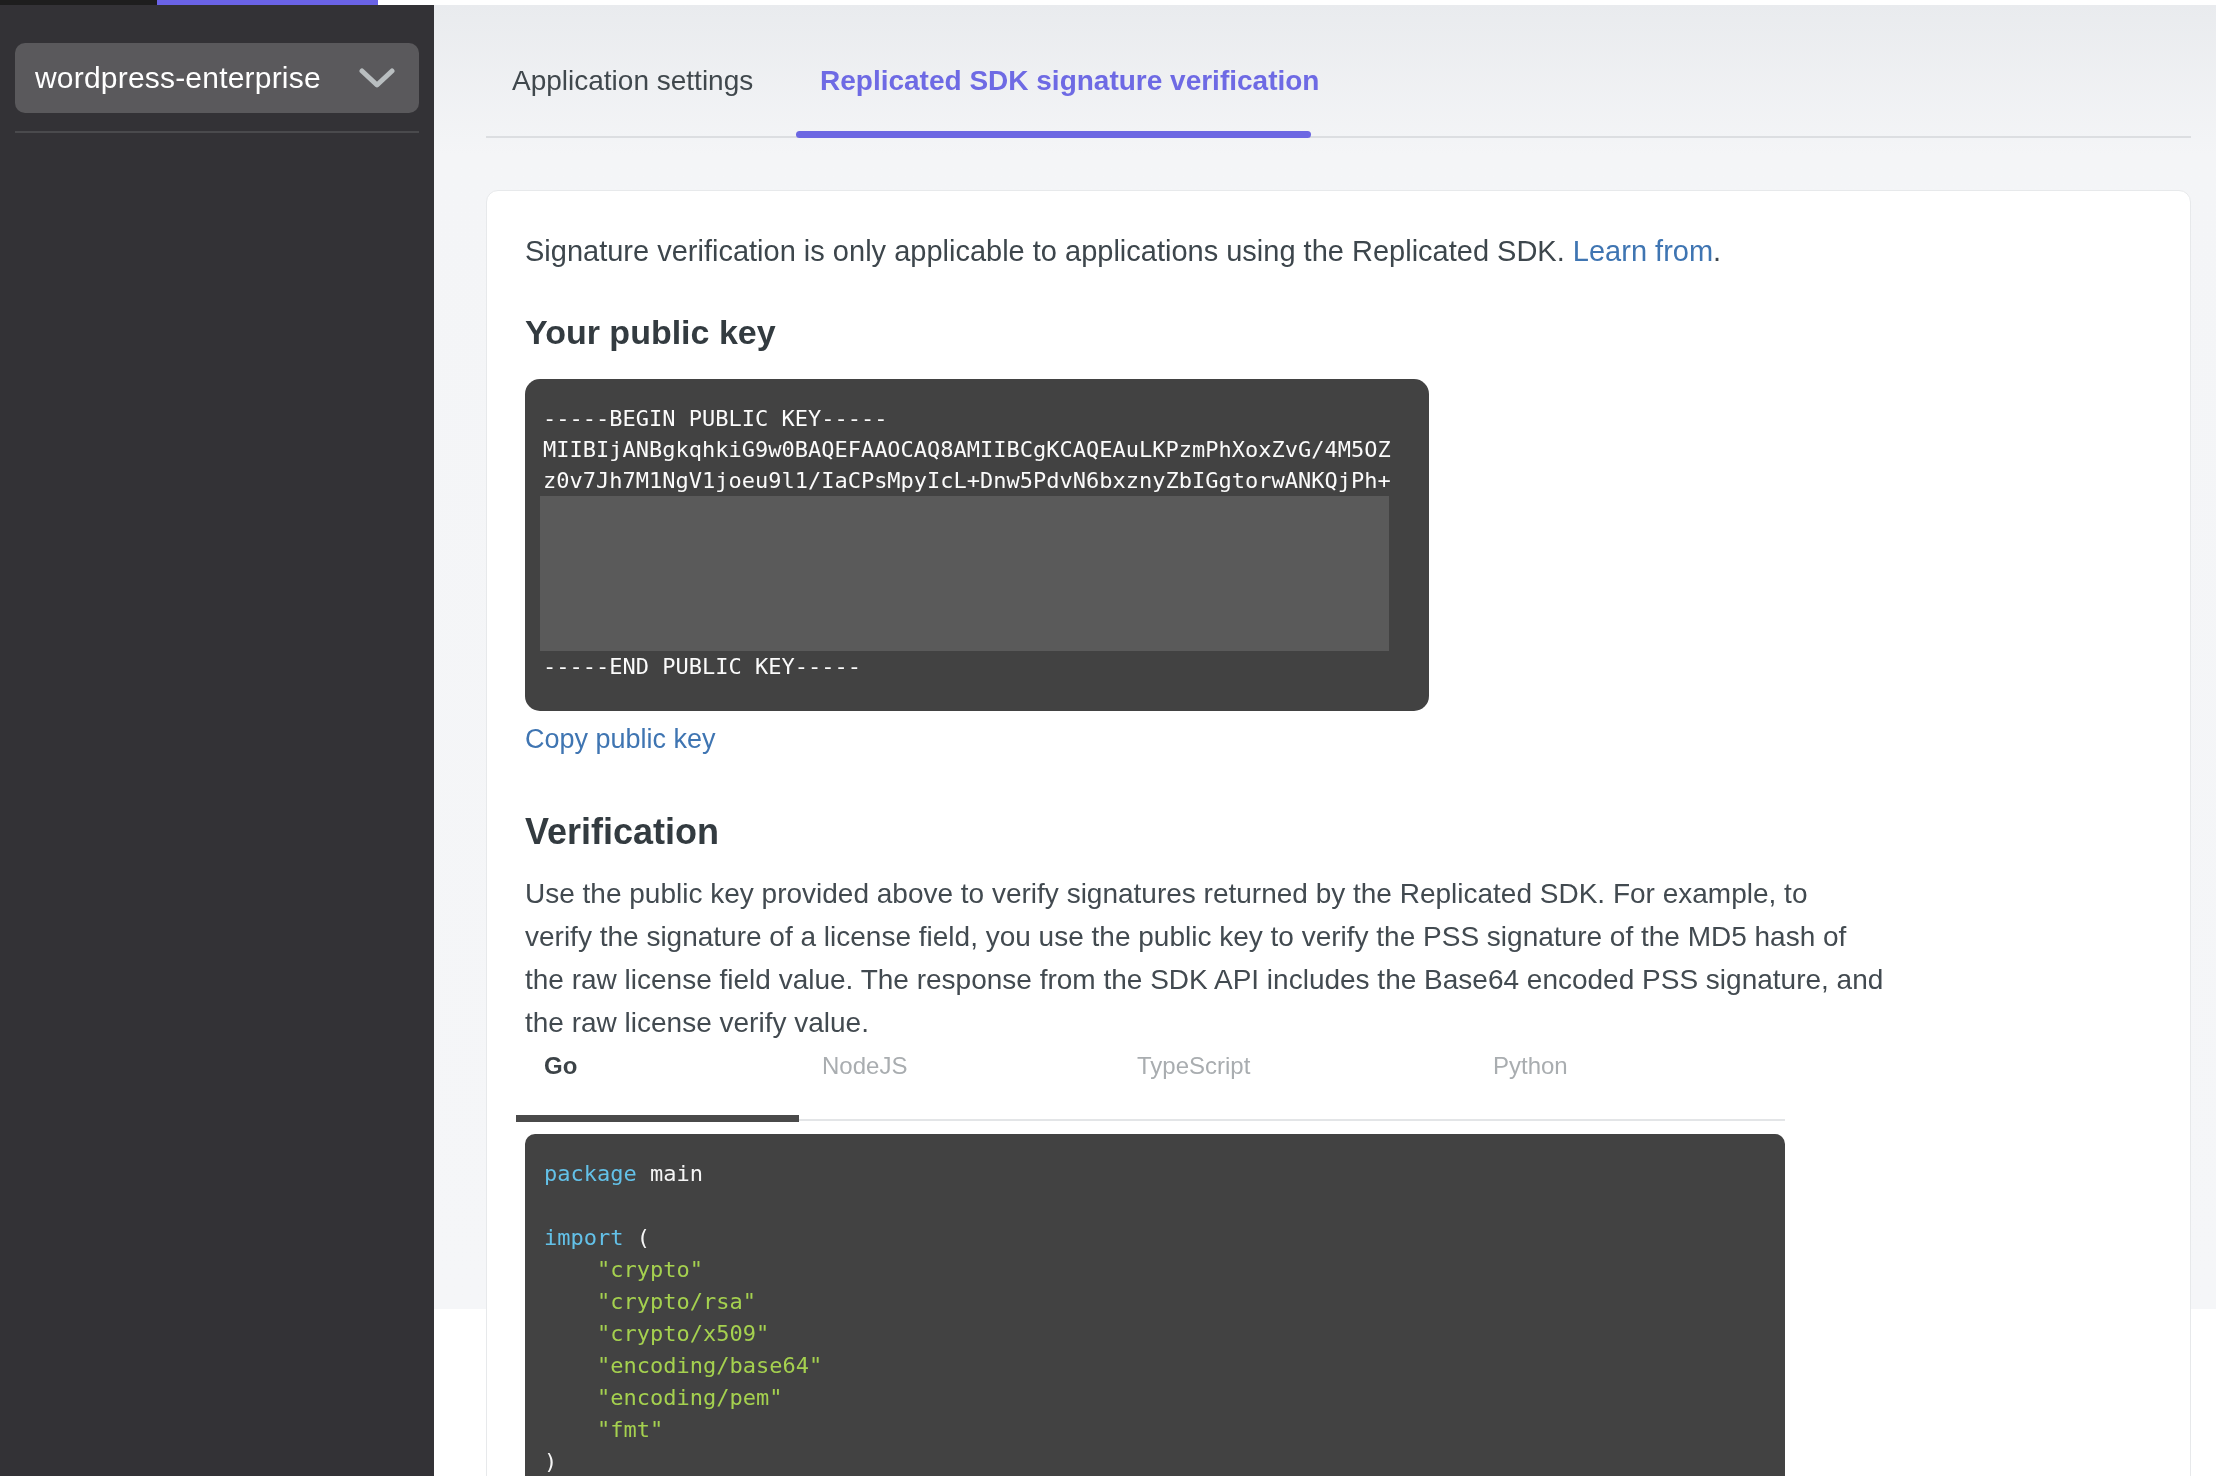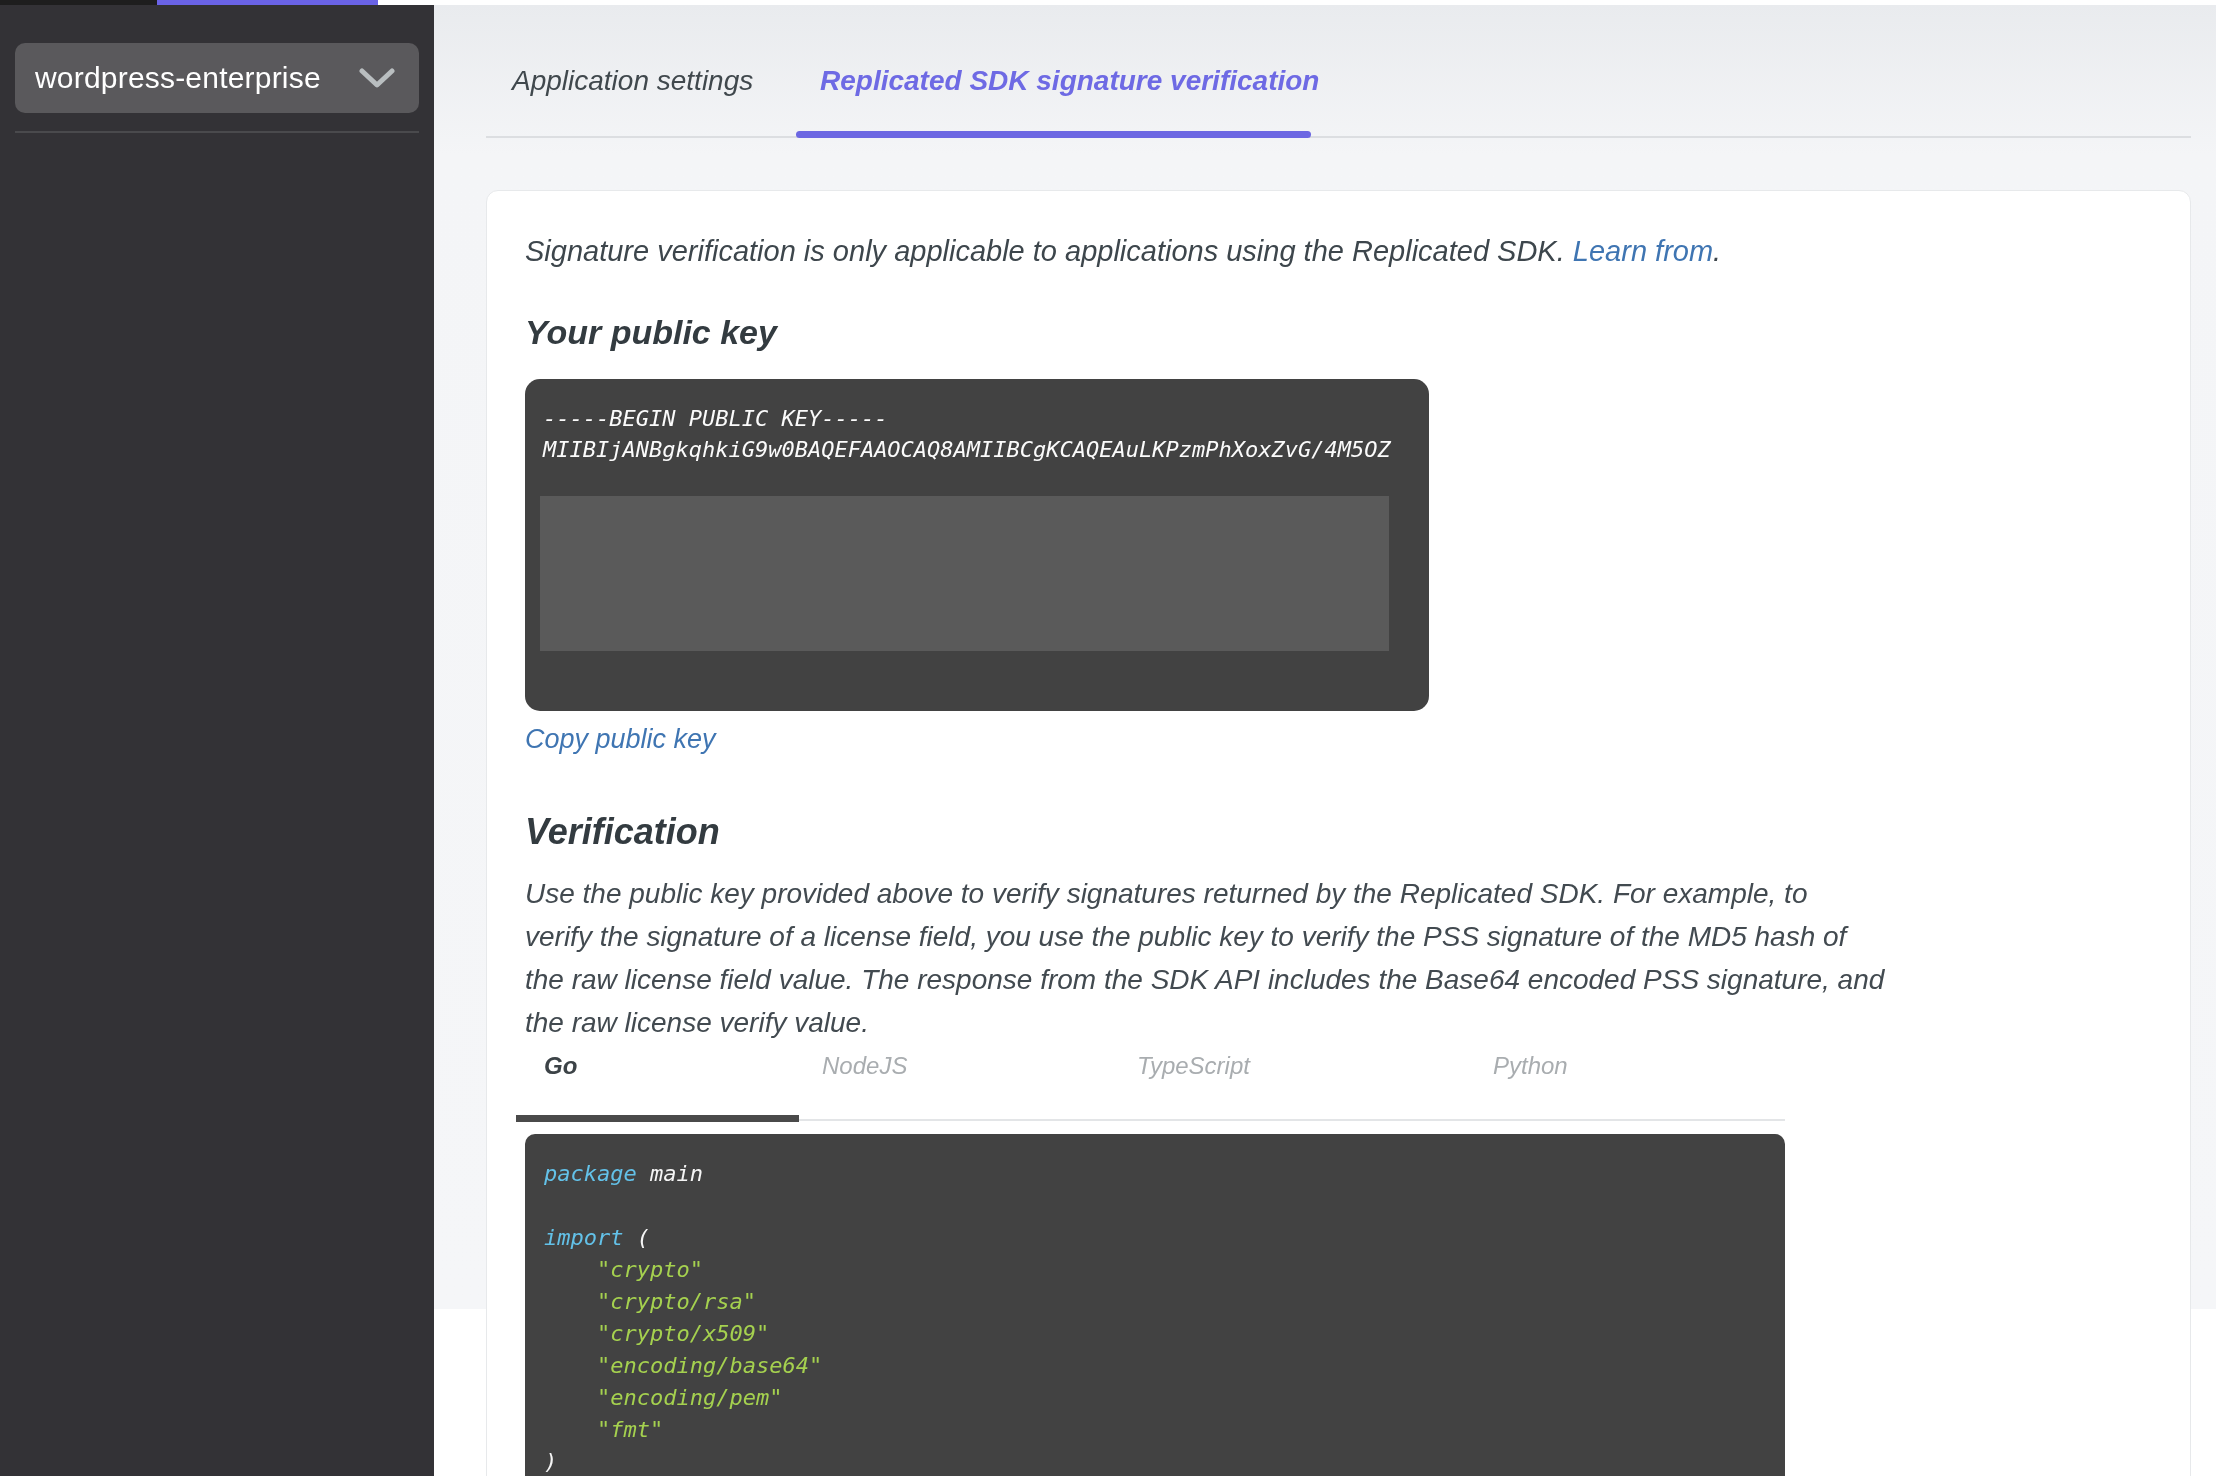--- a/index.html
+++ b/index.html
@@ -22,21 +22,21 @@
   .app-select svg { display:block; }
   .sidebar-divider { margin:18px 15px 0 15px; border-top:2px solid #4a4a4d; }
   .nav { margin-top:16px; }
   .sitem { height:83px; display:flex; align-items:center; padding-left:55px;
            font-size:27px; color:#c5cccd; cursor:pointer; }
   .sitem.active { background:#4c4c4f; color:#ffffff; border-left:8px solid #ee5a5f;
                   padding-left:47px; font-weight:500; }
 
   
   .main { position:absolute; left:434px; top:5px; right:0; height:1304px;
-          background:linear-gradient(180deg, #e9ebee 0px, #f4f5f7 150px, #f5f6f8 100%);font-style:italic; }
+          background:linear-gradient(180deg, #e9ebee 0px, #f4f5f7 150px, #f5f6f8 100%); }
 
   .page-tabs { position:absolute; left:0; top:0; width:100%; height:140px; }
   .ptab { position:absolute; top:60px; font-size:28px; cursor:pointer; }
   .ptab.inactive { left:78px; color:#40484d; }
   .ptab.active { left:386px; color:#6e6ae4; font-weight:700; }
   .ptab-border { position:absolute; left:52px; top:131px; width:1705px; height:2px; background:#dcdee1; }
   .ptab-underline { position:absolute; left:362px; top:126px; width:515px; height:7px;
                     background:#6c67e2; border-radius:4px; }
 
   
@@ -117,20 +117,21 @@
     <section class="card">
       <div class="card-inner">
 
         <p class="intro"><span>Signature verification is only applicable to applications using the Replicated SDK.</span> <a href="#">Learn from</a><span>.</span></p>
 
         <h2 class="h-public">Your public key</h2>
 
         <div class="keyblock">
           <div class="kl">-----BEGIN PUBLIC KEY-----</div>
           <div class="kl">MIIBIjANBgkqhkiG9w0BAQEFAAOCAQ8AMIIBCgKCAQEAuLKPzmPhXoxZvG/4M5OZ</div>
+          <div class="kl">z0v7Jh7M1NgV1joeu9l1/IaCPsMpyIcL+Dnw5PdvN6bxznyZbIGgtorwANKQjPh+</div>
           <div class="redact"></div>
           <div class="kl end">-----END PUBLIC KEY-----</div>
         </div>
 
         <a class="copy-link" href="#">Copy public key</a>
 
         <h2 class="h-verif">Verification</h2>
 
         <div class="para">
           <div>Use the public key provided above to verify signatures returned by the Replicated SDK. For example, to</div>

